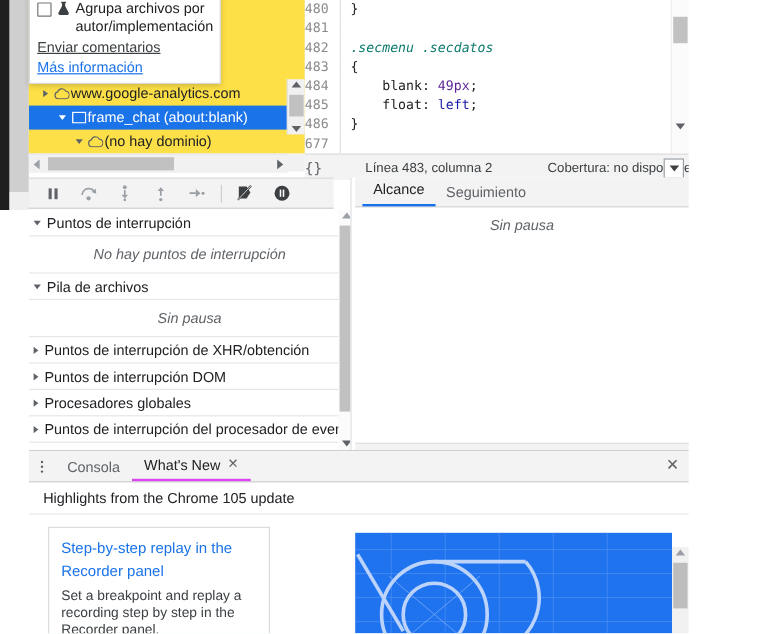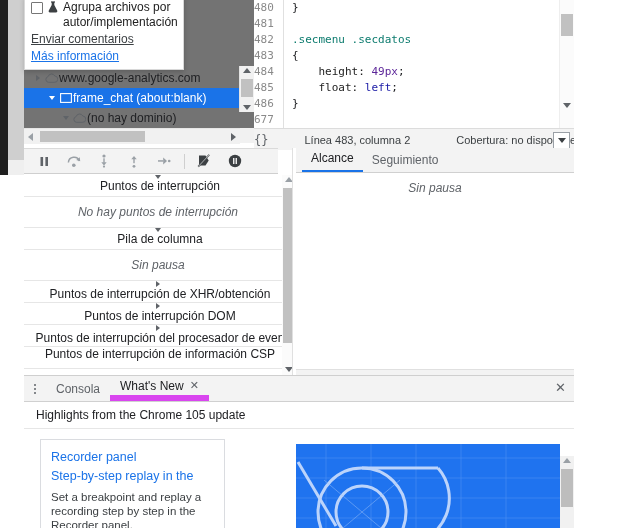--- a/index.html
+++ b/index.html
@@ -10,21 +10,21 @@
   }
   .root{position:relative;width:636px;height:528px;}
 
   
   .edge-dark{position:absolute;left:0;top:0;width:8px;height:175px;background:#1f1f1f;}
   .edge-dark2{position:absolute;left:0;top:0;width:4px;height:175px;background:#fbfbfb;}
   .edge-gray{position:absolute;left:8px;top:0;width:16px;height:175px;background:#cfcfcf;}
   .edge-gray-b{position:absolute;left:8px;top:160px;width:16px;height:15px;background:#efefef;}
 
   
-  .tree-pane{position:absolute;left:24px;top:0;width:230px;height:128px;background:#737373;
+  .tree-pane{position:absolute;left:24px;top:0;width:230px;height:128px;background:#fde047;
     border-right:1px solid #d0d0d0;overflow:hidden;}
   .popup{
     position:absolute;left:24px;top:-4px;width:160px;
     background:#ffffff;border:1px solid #d8d8d8;border-top:none;
     box-shadow:0 2px 5px rgba(0,0,0,.18);padding:4px 6px 5px 6px;box-sizing:border-box;z-index:6;
   }
   .popup-row{display:flex;align-items:flex-start;gap:4px;}
   .cb{width:10px;height:10px;border:1px solid #767676;background:#fff;flex:0 0 auto;margin-top:2px;border-radius:1px;}
   .flask{flex:0 0 auto;width:12px;margin-top:1px;}
   .popup-text{font-size:12px;line-height:15px;color:#222;}
@@ -55,21 +55,21 @@
   .hsb .l{position:absolute;left:4px;top:4px;width:0;height:0;border-right:5px solid #9aa0a6;border-top:4px solid transparent;border-bottom:4px solid transparent;}
   .hsb .r{position:absolute;right:4px;top:4px;width:0;height:0;border-left:5px solid #5f6368;border-top:4px solid transparent;border-bottom:4px solid transparent;}
   .hsb-corner{position:absolute;left:240px;top:128px;width:14px;height:15px;background:#f1f1f1;}
 
   
   .editor{position:absolute;left:254px;top:0;width:320px;height:128px;background:#ffffff;overflow:hidden;}
   .code-line{display:flex;height:16px;line-height:16px;font-family:"DejaVu Sans Mono", monospace;font-size:11px;}
   .ln{width:30px;padding-right:6px;color:#8a8a8a;box-sizing:border-box;
     border-right:1px solid #e0e0e0;background:#fff;flex:0 0 auto;}
   .ct{padding-left:8px;color:#202124;white-space:pre;}
-  .tok-sel{color:#0c7b6e;}
+  .tok-sel{color:#0c7b6e;font-style:italic;}
   .tok-prop{color:#222;}
   .tok-num{color:#5c2699;}
   .tok-val{color:#1a1aa6;}
   .esb{position:absolute;right:0;top:0;width:14px;height:128px;background:#fbfbfb;border-left:1px solid #eee;}
   .esb .thumb{position:absolute;top:14px;left:1px;width:12px;height:22px;background:#c1c1c1;}
   .esb .arrow-dn{position:absolute;bottom:20px;left:3px;width:0;height:0;border-top:5px solid #5f6368;border-left:4px solid transparent;border-right:4px solid transparent;}
 
   
   .editor-status{position:absolute;left:254px;top:128px;width:320px;height:22px;
     background:#f3f3f3;border-top:1px solid #dcdcdc;display:flex;align-items:center;
@@ -83,21 +83,21 @@
   
   .dbg-toolbar{position:absolute;left:24px;top:148px;width:254px;height:26px;background:#f3f3f3;
     border-top:1px solid #dadada;border-bottom:1px solid #cfcfcf;display:flex;align-items:center;
     padding-left:6px;box-sizing:border-box;gap:2px;}
   .tb-btn{width:28px;height:24px;display:flex;align-items:center;justify-content:center;}
   .tb-sep{width:1px;height:15px;background:#cfcfcf;margin:0 4px;}
 
   
   .dbg-panel{position:absolute;left:24px;top:175px;width:268px;height:200px;background:#ffffff;overflow:hidden;}
   .acc-head{display:flex;align-items:center;height:22px;font-size:12px;color:#202124;
-    border-bottom:1px solid #e6e6e6;padding-left:4px;box-sizing:border-box;white-space:nowrap;flex-direction:column;}
+    border-bottom:1px solid #e6e6e6;padding-left:4px;box-sizing:border-box;white-space:nowrap;}
   .acc-head .cr{margin-right:5px;display:inline-flex;}
   .acc-body{display:flex;align-items:center;justify-content:center;height:30px;
     font-size:12px;font-style:italic;color:#5f6368;border-bottom:1px solid #e6e6e6;}
   .dsb{position:absolute;left:282px;top:175px;width:14px;height:200px;background:#fbfbfb;}
   .dsb .arrow-up{position:absolute;top:2px;left:3px;width:0;height:0;border-bottom:5px solid #9aa0a6;border-left:4px solid transparent;border-right:4px solid transparent;}
   .dsb .arrow-dn{position:absolute;bottom:3px;left:3px;width:0;height:0;border-top:5px solid #5f6368;border-left:4px solid transparent;border-right:4px solid transparent;}
   .dsb .thumb{position:absolute;top:13px;left:1px;width:12px;height:155px;background:#c1c1c1;}
   .panel-divider{position:absolute;left:292px;top:148px;width:4px;height:227px;background:#ffffff;border-left:1px solid #e0e0e0;}
 
   
@@ -112,21 +112,21 @@
 
   
   .drawer{position:absolute;left:24px;top:375px;width:550px;height:153px;background:#ffffff;
     border-top:1px solid #cfcfcf;}
   .drawer-tabbar{display:flex;align-items:center;height:25px;background:#f3f3f3;
     border-bottom:1px solid #d0d0d0;position:relative;}
   .kebab{width:22px;display:flex;flex-direction:column;align-items:center;justify-content:center;gap:2px;}
   .kebab i{width:2px;height:2px;background:#5f6368;display:block;border-radius:50%;}
   .dtab{font-size:12px;color:#5f6368;padding:0 10px;line-height:24px;height:25px;box-sizing:border-box;
     display:flex;align-items:center;gap:6px;margin-top:35px;}
-  .dtab.active{color:#202124;border-bottom:6px solid #d946ef;}
+  .dtab.active{color:#202124;border-bottom:2px solid #d946ef;}
   .xsmall{font-size:11px;color:#5f6368;line-height:1;}
   .drawer-close{position:absolute;right:8px;top:5px;font-size:13px;color:#5f6368;line-height:1;}
 
   .wn-sub{height:27px;display:flex;align-items:center;padding-left:12px;font-size:12px;
     color:#202124;border-bottom:1px solid #e6e6e6;box-sizing:border-box;}
   .wn-body{position:relative;height:99px;overflow:hidden;background:#fff;}
   .wn-card{position:absolute;left:16px;top:10px;width:185px;height:90px;border:1px solid #dadce0;
     box-sizing:border-box;padding:8px 10px;background:#fff;}
   .wn-title{color:#1a73e8;font-size:12.5px;line-height:19px;}
   .wn-desc{color:#3c4043;font-size:11.5px;line-height:14px;margin-top:4px;}
@@ -226,21 +226,21 @@
         <div class="code-line">
           <span class="ln">482</span>
           <span class="ct"><span class="tok-sel">.secmenu .secdatos</span></span>
         </div>
         <div class="code-line">
           <span class="ln">483</span>
           <span class="ct"><span class="">{</span></span>
         </div>
         <div class="code-line">
           <span class="ln">484</span>
-          <span class="ct"><span class="tok-prop">    height: </span><span class="tok-num">49px</span><span class="">;</span></span>
+          <span class="ct"><span class="tok-prop">    blank: </span><span class="tok-num">49px</span><span class="">;</span></span>
         </div>
         <div class="code-line">
           <span class="ln">485</span>
           <span class="ct"><span class="tok-prop">    float: </span><span class="tok-val">left</span><span class="">;</span></span>
         </div>
         <div class="code-line">
           <span class="ln">486</span>
           <span class="ct"><span class="">}</span></span>
         </div>
         <div class="code-line">
@@ -322,34 +322,40 @@
           <span class="cr">
             <i class="caret-d"></i>
           </span>
           <span>Puntos de interrupción</span>
         </div>
         <div class="acc-body">No hay puntos de interrupción</div>
         <div class="acc-head">
           <span class="cr">
             <i class="caret-d"></i>
           </span>
-          <span>Pila de columna</span>
+          <span>Pila de archivos</span>
         </div>
         <div class="acc-body">Sin pausa</div>
         <div class="acc-head">
           <span class="cr">
             <i class="caret-r"></i>
           </span>
           <span>Puntos de interrupción de XHR/obtención</span>
         </div>
         <div class="acc-head">
           <span class="cr">
             <i class="caret-r"></i>
           </span>
           <span>Puntos de interrupción DOM</span>
+        </div>
+        <div class="acc-head">
+          <span class="cr">
+            <i class="caret-r"></i>
+          </span>
+          <span>Procesadores globales</span>
         </div>
         <div class="acc-head">
           <span class="cr">
             <i class="caret-r"></i>
           </span>
           <span>Puntos de interrupción del procesador de even</span>
         </div>
         <div class="acc-head">
           <span>Puntos de interrupción de información CSP</span>
         </div>
@@ -389,22 +395,22 @@
             <span class="xsmall">✕</span>
           </span>
         </div>
       <span class="drawer-close">✕</span>
     </div>
 
     <div class="wn-sub">Highlights from the Chrome 105 update</div>
 
     <div class="wn-body">
       <div class="wn-card">
+        <div class="wn-title">Step-by-step replay in the</div>
         <div class="wn-title">Recorder panel</div>
-        <div class="wn-title">Step-by-step replay in the</div>
         <div class="wn-desc">Set a breakpoint and replay a recording step by step in the Recorder panel.</div>
       </div>
       <div class="wn-img">
         <svg width="264" height="84" viewBox="0 0 264 84" preserveAspectRatio="none">
           <g stroke="#69a0f5" stroke-width="0.7" opacity="0.55">
             <line x1="0" y1="14" x2="264" y2="14"></line>
               <line x1="0" y1="34" x2="264" y2="34"></line>
             <line x1="0" y1="54" x2="264" y2="54"></line>
               <line x1="0" y1="74" x2="264" y2="74"></line>
             <line x1="30" y1="0" x2="30" y2="84"></line>

